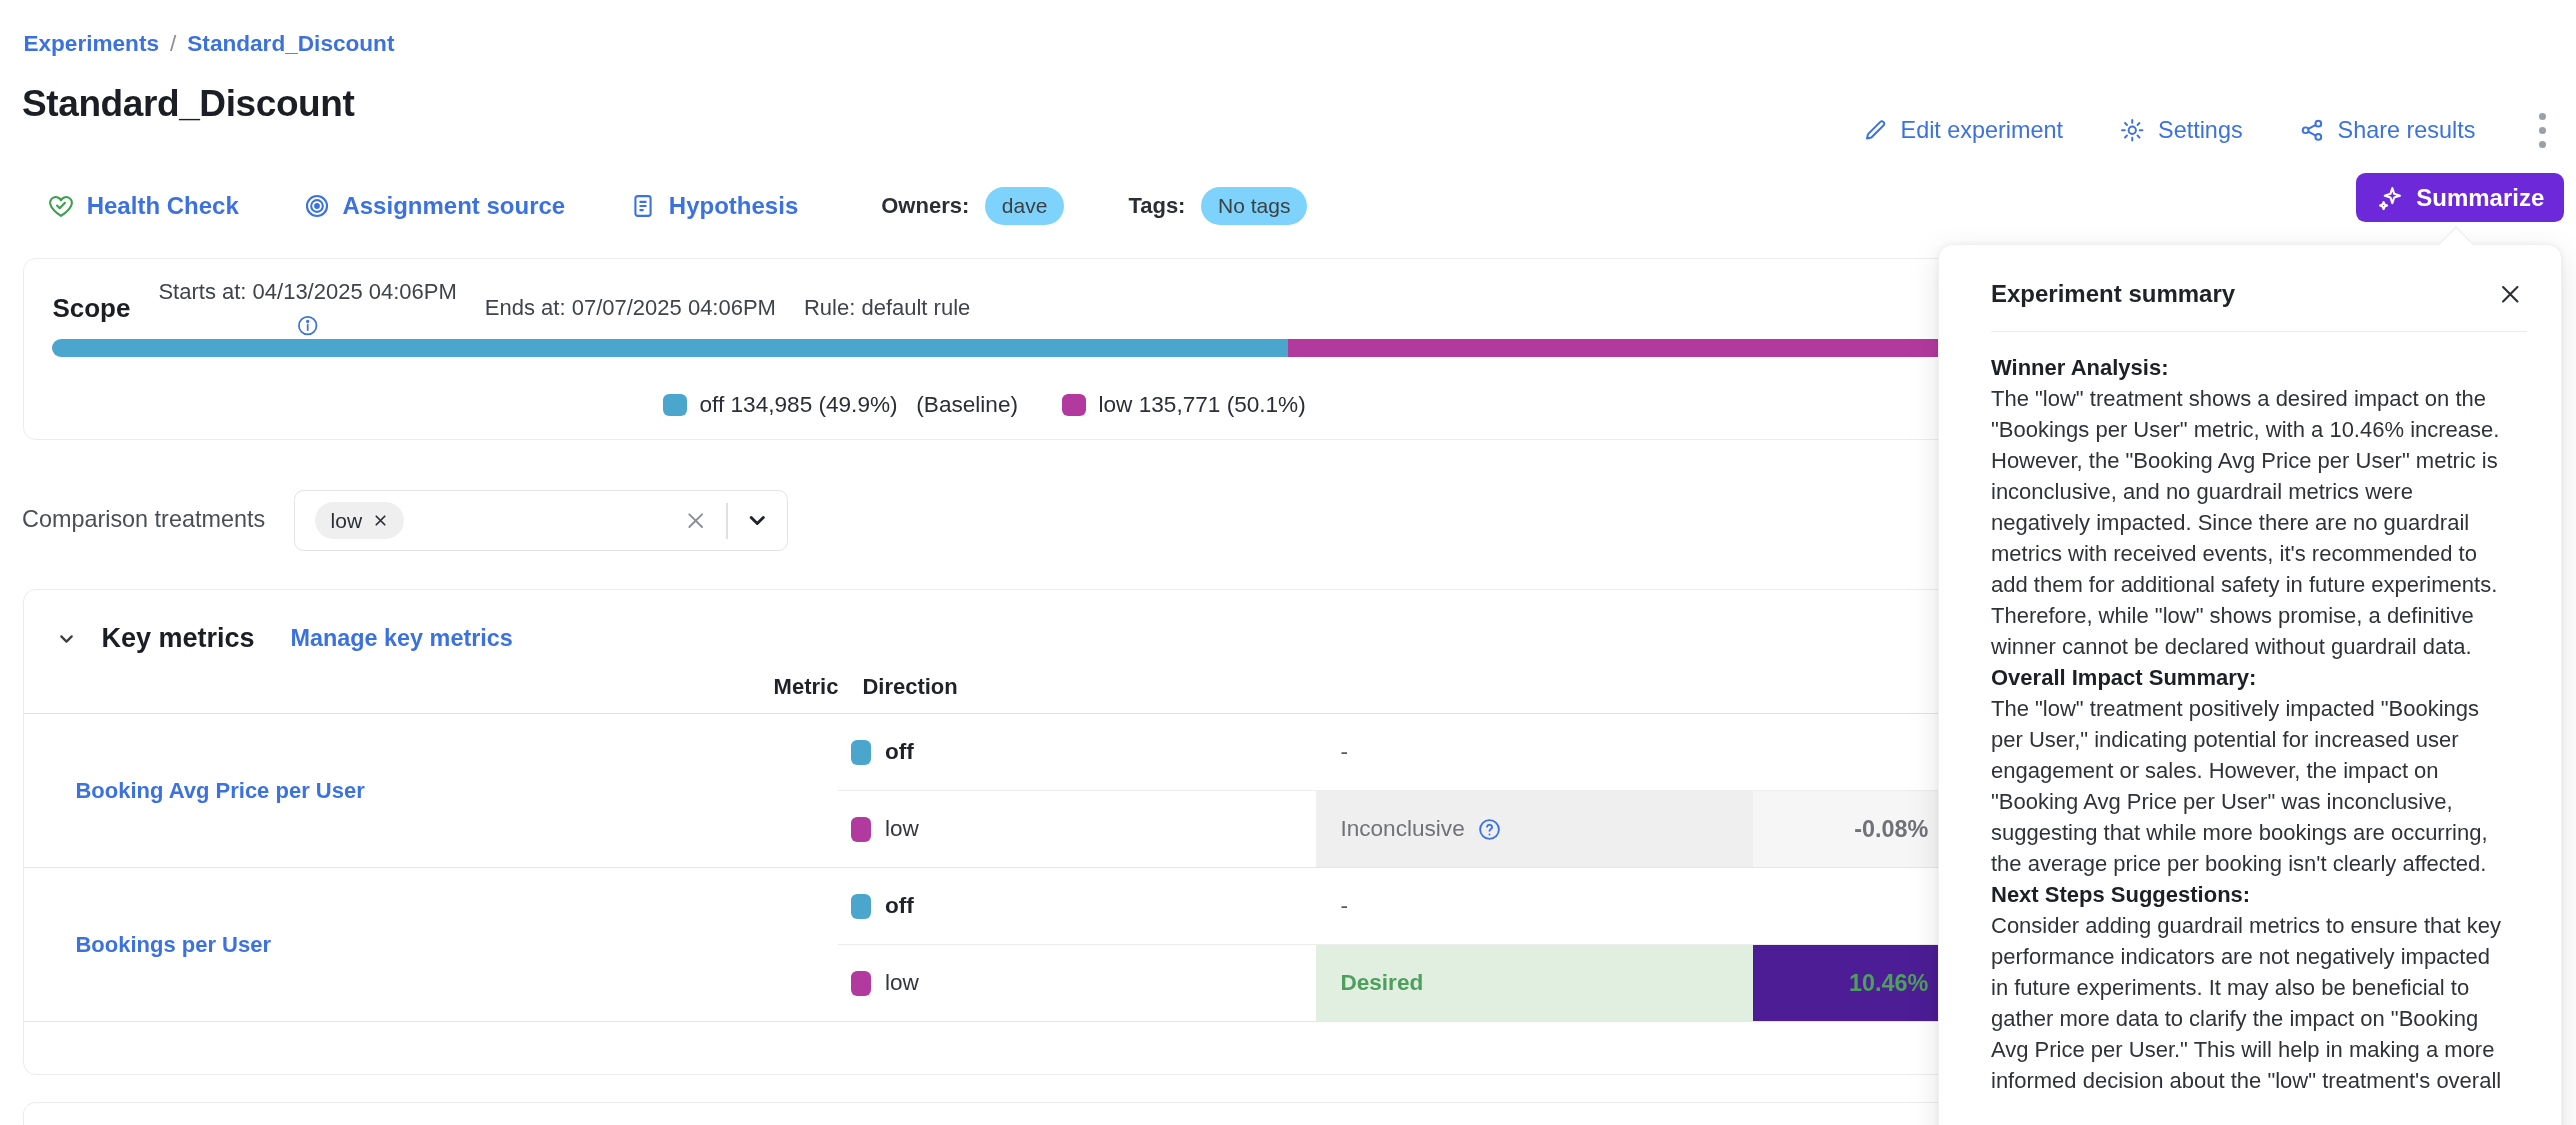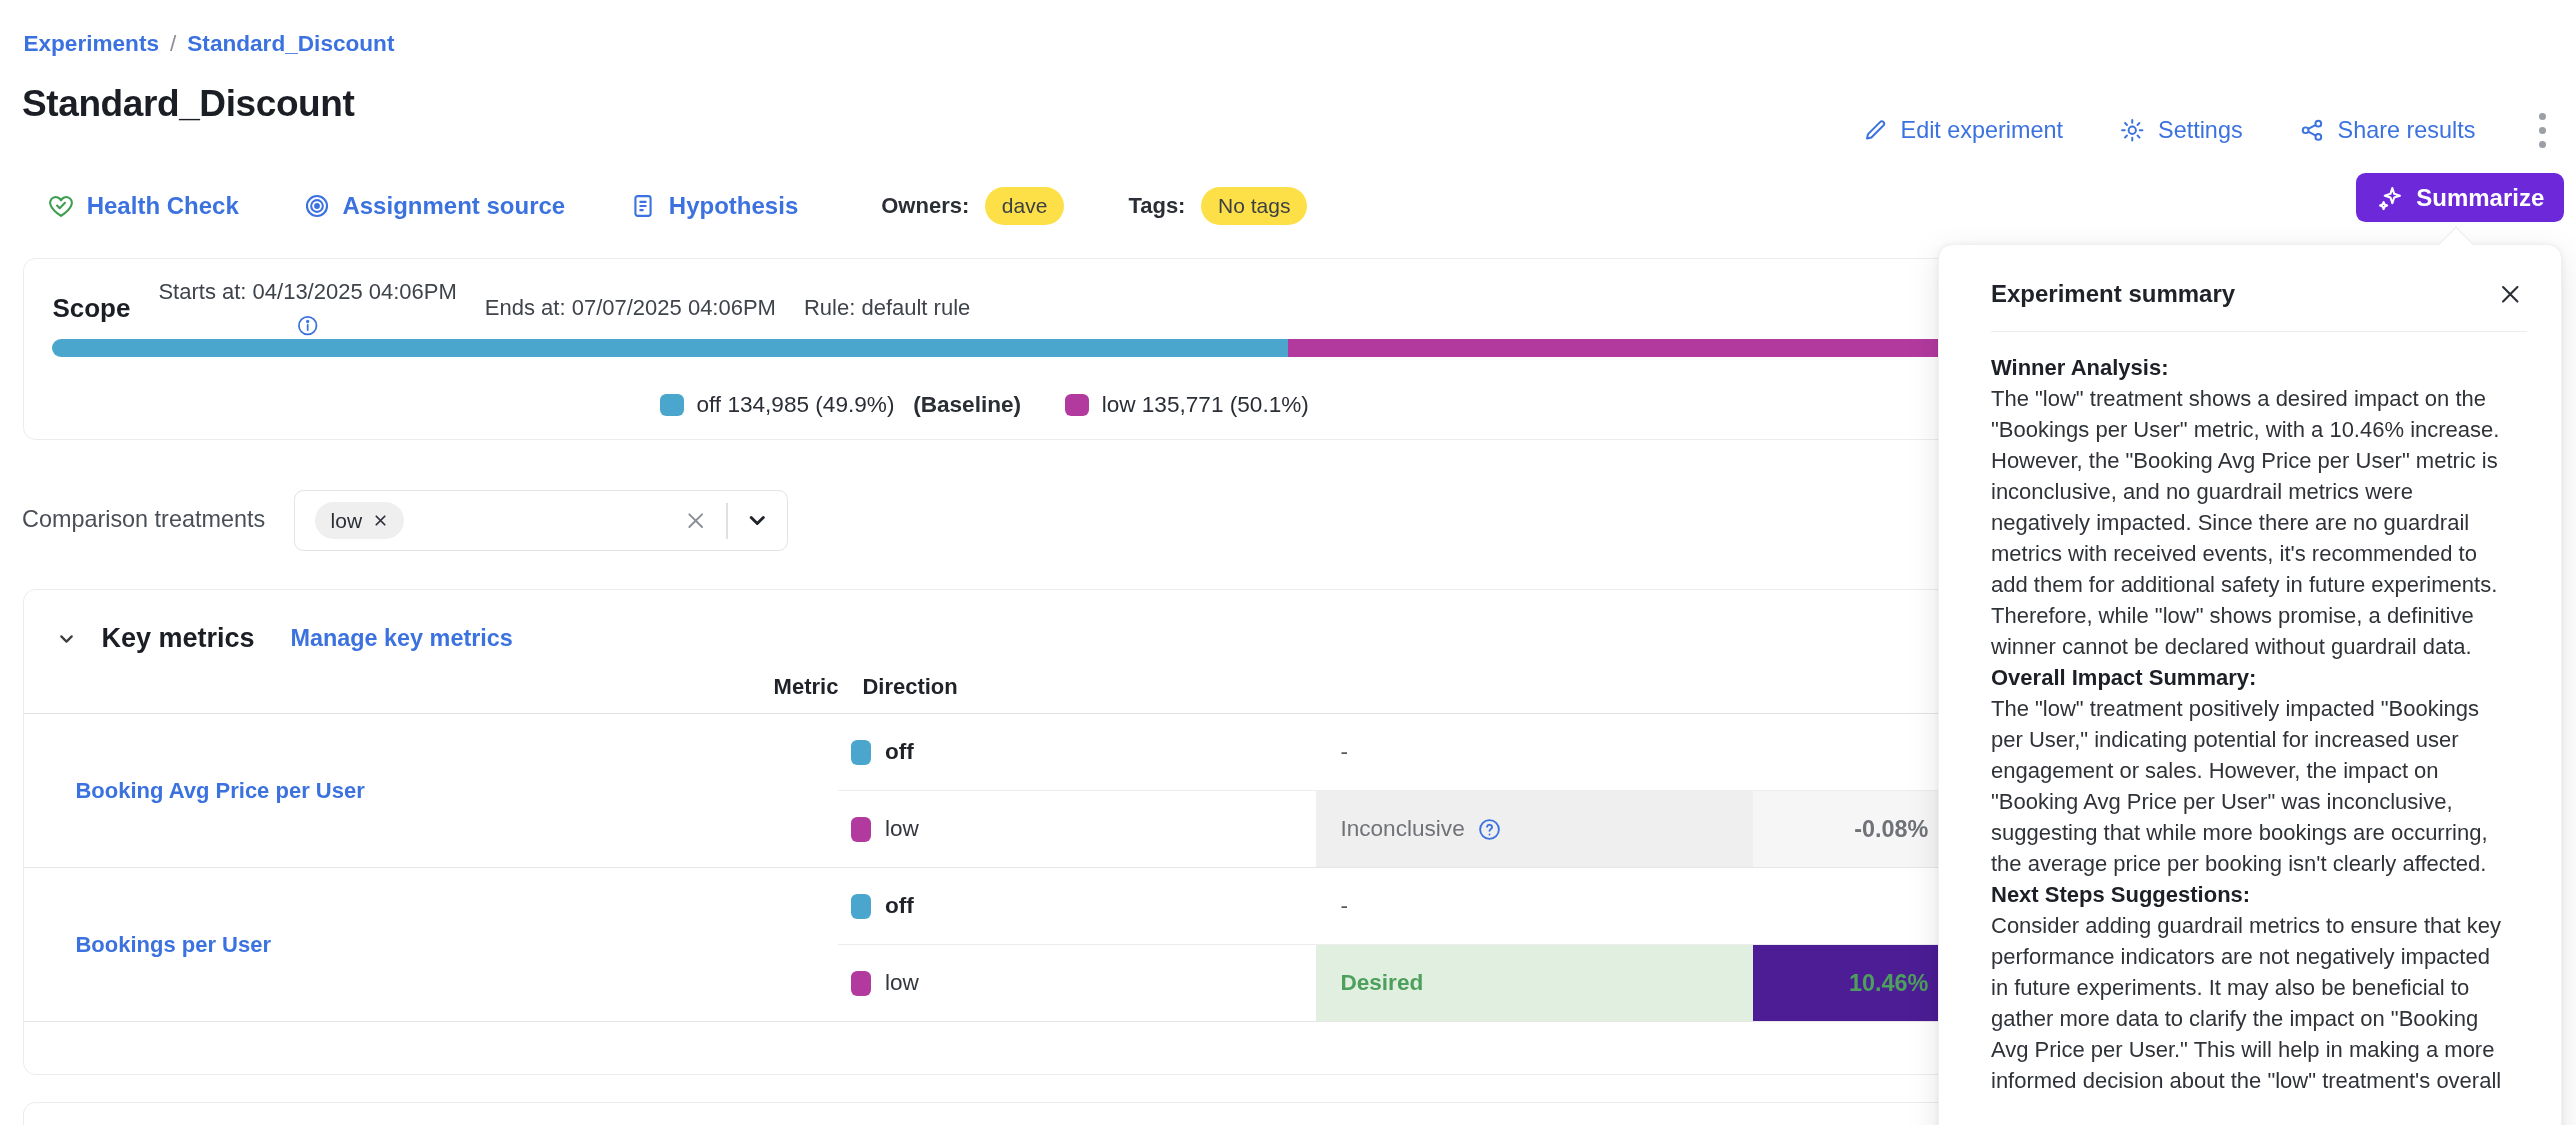--- a/index.html
+++ b/index.html
@@ -17,38 +17,38 @@
   .page-title{position:absolute;left:22px;top:83px;font-size:37px;font-weight:700;color:#1b1e24;letter-spacing:-0.4px;}
   .header-actions{position:absolute;right:22px;top:108px;display:flex;align-items:center;gap:56px;}
   .action-link{display:flex;align-items:center;gap:12.5px;color:#3b72e0;font-size:23.4px;font-weight:500;cursor:pointer;}
   .kebab{display:flex;flex-direction:column;gap:7px;padding:4.7px 7.8px;cursor:pointer;}
   .kebab i{width:7px;height:7px;border-radius:50%;background:#9aa0a6;}
 
   
   .meta-row{position:absolute;left:47px;top:181px;display:flex;align-items:center;gap:64px;height:50px;}
   .meta-link{display:flex;align-items:center;gap:11.7px;color:#3b72e0;font-size:24px;font-weight:600;cursor:pointer;}
   .meta-kv{display:flex;align-items:center;gap:15.6px;font-size:22px;font-weight:700;color:#2a2e35;}
-  .pill{background:#fde047;border-radius:780px;padding:7px 17px;font-size:21px;font-weight:400;color:#3c4043;}
+  .pill{background:#7dd3fc;border-radius:780px;padding:7px 17px;font-size:21px;font-weight:400;color:#3c4043;}
   .summarize-btn{position:absolute;left:2356px;top:173px;width:208px;height:49px;background:#6d28d9;border-radius:9.4px;display:flex;align-items:center;justify-content:center;gap:12.5px;color:#fff;font-size:24px;font-weight:600;cursor:pointer;border:none;}
 
   
   .card{background:#fff;border:1.6px solid #ececec;border-radius:12.5px;box-sizing:border-box;}
   .scope-card{position:absolute;left:23.4px;top:258px;width:2531px;height:182px;}
   .scope-head{display:flex;align-items:center;padding:20px 0 0 28px;gap:28px;}
   .scope-title{font-size:26px;font-weight:700;color:#1b1e24;}
   .scope-item{font-size:22px;color:#3f434a;display:flex;align-items:center;gap:9.4px;flex-direction:column;}
   .scope-bar{position:absolute;left:28px;right:25px;top:80px;height:18px;border-radius:9.4px;overflow:hidden;display:flex;}
   .seg-off{width:49.9%;background:#4ba6cd;}
   .seg-low{flex:1;background:#b23a9e;}
   .scope-legend{position:absolute;left:0;right:609px;top:133px;display:flex;justify-content:center;align-items:center;gap:44px;font-size:22.6px;color:#2a2e35;}
   .legend-item{display:flex;align-items:center;gap:12.5px;}
   .swatch{width:24px;height:22.6px;border-radius:6.2px;flex:none;}
   .swatch.teal{background:#4ba6cd;}
   .swatch.magenta{background:#b23a9e;}
-  .legend-bold{font-weight:700;margin-left:6.2px;}
+  .legend-bold{font-weight:400;margin-left:6.2px;}
 
   
   .cmp-label{position:absolute;left:22px;top:506px;font-size:23.4px;color:#4a4f57;}
   .select-box{position:absolute;left:294px;top:490px;width:494px;height:61px;border:1.6px solid #e3e3e3;border-radius:9.4px;box-sizing:border-box;display:flex;align-items:center;padding:0 17px 0 20px;background:#fff;cursor:pointer;}
   .chip{display:flex;align-items:center;gap:9.4px;background:#efefef;border-radius:780px;padding:6.2px 15.6px;font-size:21px;color:#2a2e35;}
   .select-spacer{flex:1;}
   .select-divider{width:1.6px;height:36px;background:#e0e0e0;margin:0 15.6px 0 19px;}
 
   
   .key-card{position:absolute;left:23.4px;top:589px;width:2531px;height:486px;overflow:hidden;}

